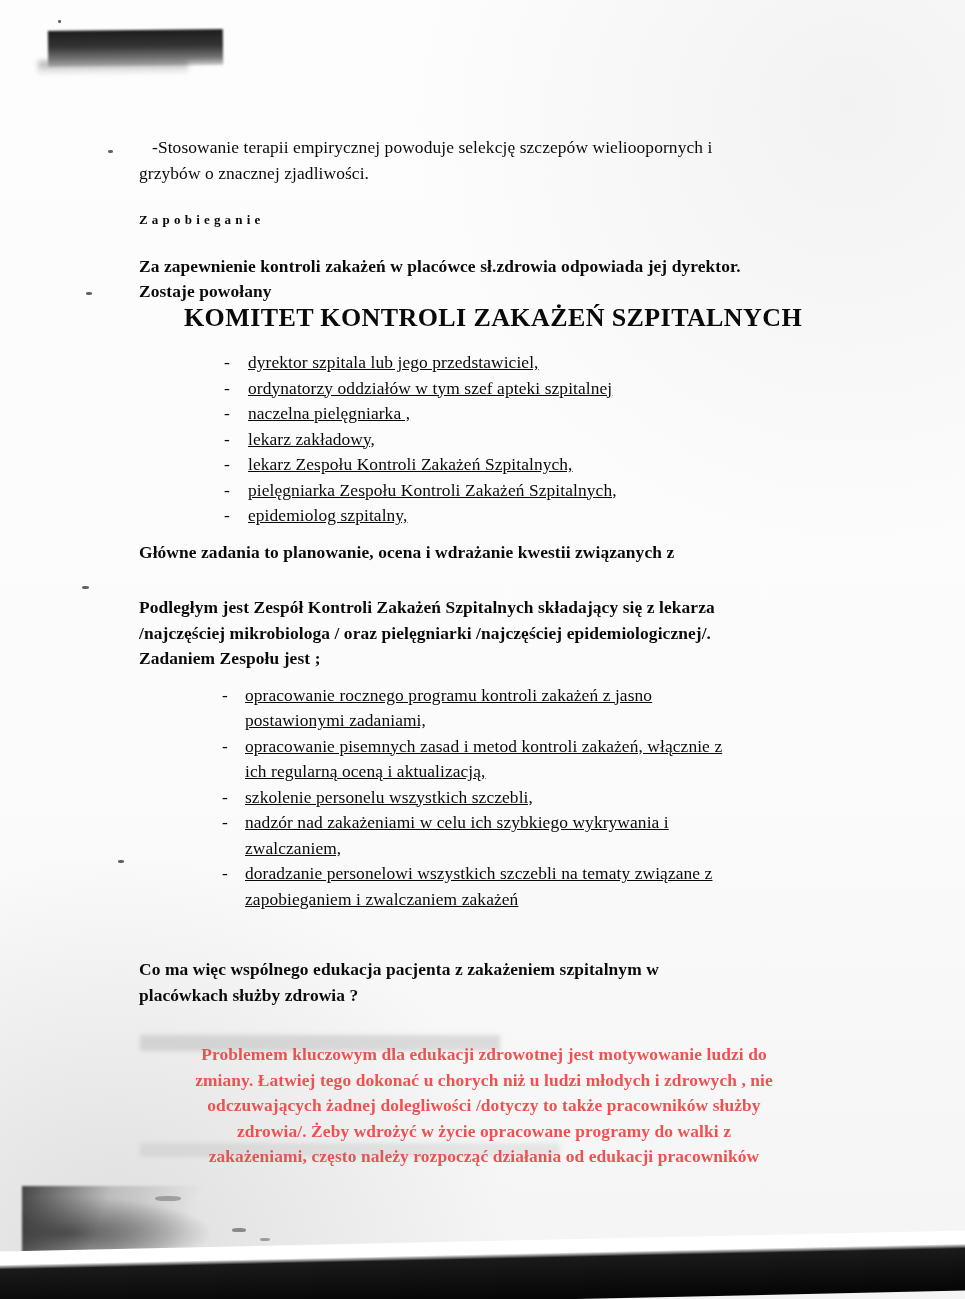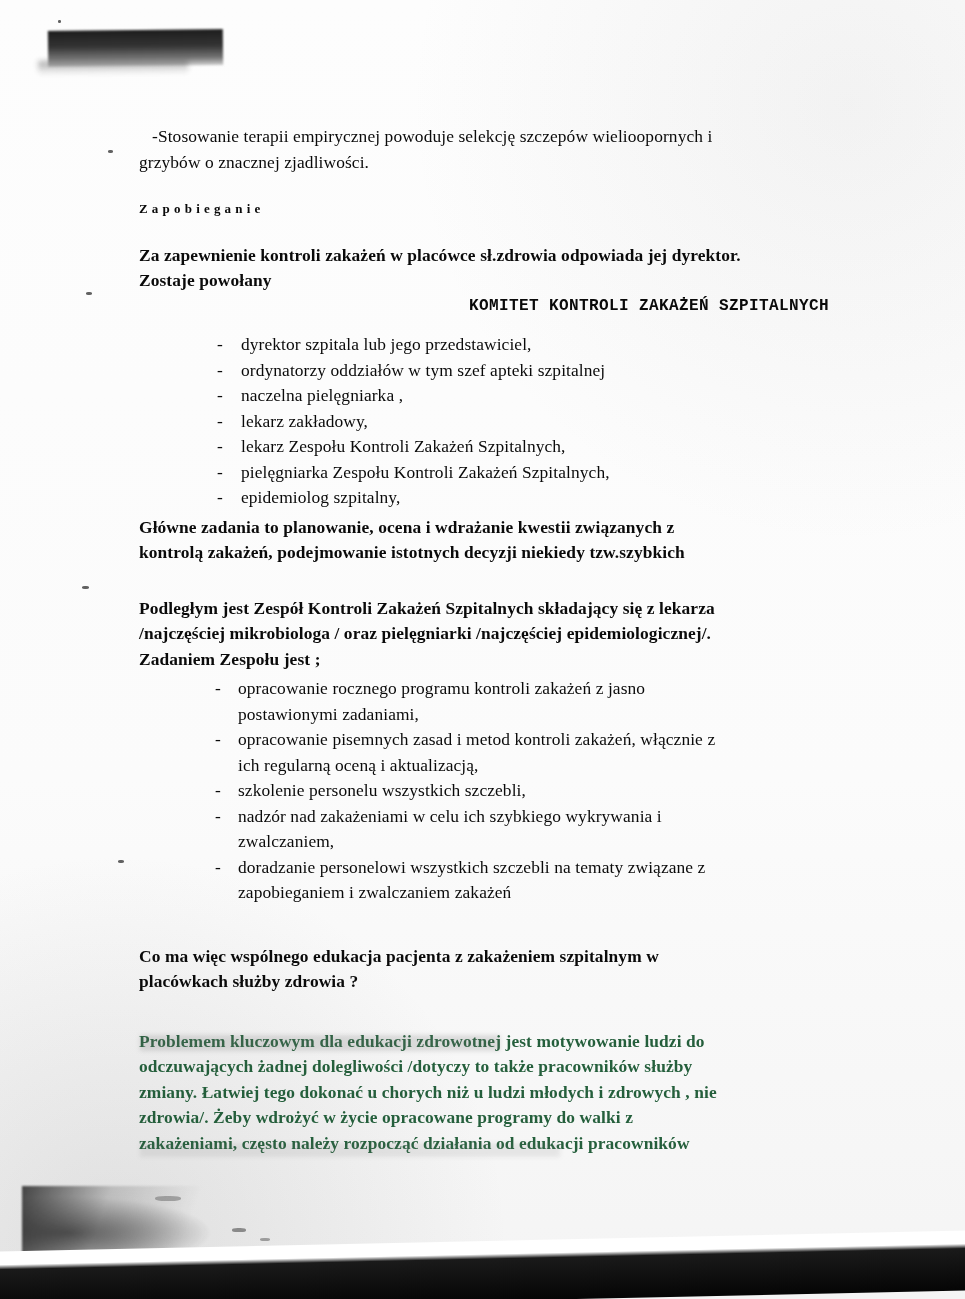--- a/index.html
+++ b/index.html
@@ -77,21 +77,21 @@
     height: 60px;
     background: linear-gradient(180deg, #ffffff 0%, #ffffff 22%, #1a1a1a 30%, #050505 100%);
     transform: rotate(-1.25deg);
     transform-origin: left top;
   }
 
   
   .doc {
     position: absolute;
     left: 139px;
-    top: 124px;
+    top: 135px;
     width: 690px;
     font-size: 17.4px;
     line-height: 25.5px;
     letter-spacing: 0.1px;
   }
   .p {
     margin: 0;
   }
   .indent-dash {
     text-indent: 13px;
@@ -102,31 +102,31 @@
   .gap-xl { height: 34px; }
 
   .heading-spaced {
     font-weight: bold;
     letter-spacing: 4.2px;
     font-size: 13px;
   }
   .bold { font-weight: bold; }
   .center-title {
     font-weight: bold;
-    font-size: 16px;
+    font-size: 26px;
     letter-spacing: 0.4px;
-    text-align: right;
+    text-align: center;
     padding-left: 18px;
-    font-family: Liberation Mono, monospace;
   }
 
   ul.dashlist {
     list-style: none;
-    margin: 4px;
+    margin: 11px;
     padding: 0;
+    text-decoration: underline;
   }
   ul.dashlist li {
     position: relative;
     padding-left: 98px;
     line-height: 25.5px;
   }
   ul.dashlist li:before {
     content: "-";
     position: absolute;
     left: 74px;
@@ -137,22 +137,23 @@
   }
   ul.dashlist.wide li:before {
     left: 72px;
   }
   ul.dashlist li .cont {
     display: block;
   }
 
   
   .faded {
-    color: #14532d;
+    color: #ef4444;
     opacity: 0.92;
+    text-align: center;
   }
   .faded .l1 { filter: blur(0.25px); }
   .smear {
     position: absolute;
     pointer-events: none;
     background: rgba(120,120,120,0.22);
     filter: blur(2px);
   }
 </style>
 </head>
@@ -184,21 +185,20 @@
     <li>dyrektor szpitala lub jego przedstawiciel,</li>
     <li>ordynatorzy oddziałów w tym szef apteki szpitalnej</li>
     <li>naczelna pielęgniarka ,</li>
     <li>lekarz zakładowy,</li>
     <li>lekarz  Zespołu Kontroli Zakażeń  Szpitalnych,</li>
     <li>pielęgniarka Zespołu Kontroli Zakażeń  Szpitalnych,</li>
     <li>epidemiolog szpitalny,</li>
   </ul>
 
   <p class="p bold">Główne zadania to planowanie, ocena i wdrażanie kwestii związanych z</p>
-  <p class="p bold">kontrolą zakażeń, podejmowanie istotnych decyzji niekiedy tzw.szybkich</p>
 
   <div class="gap-l"></div>
 
   <p class="p bold">Podległym jest Zespół Kontroli Zakażeń Szpitalnych składający się z lekarza</p>
   <p class="p bold">/najczęściej mikrobiologa / oraz pielęgniarki /najczęściej epidemiologicznej/.</p>
   <p class="p bold">Zadaniem Zespołu jest ;</p>
 
   <ul class="dashlist wide">
     <li>
       <span class="cont">opracowanie rocznego programu kontroli zakażeń z jasno</span>
@@ -223,22 +223,22 @@
 
   <div class="gap-xl"></div>
 
   <p class="p bold">Co ma więc wspólnego edukacja pacjenta z zakażeniem szpitalnym w</p>
   <p class="p bold">placówkach służby zdrowia ?</p>
 
   <div class="gap-xl"></div>
 
   <div class="faded">
     <p class="p bold l1">Problemem kluczowym dla edukacji zdrowotnej jest motywowanie ludzi do</p>
+    <p class="p bold l1">zmiany. Łatwiej tego dokonać u chorych niż u ludzi młodych i zdrowych , nie</p>
     <p class="p bold l1">odczuwających żadnej dolegliwości /dotyczy to także pracowników służby</p>
-    <p class="p bold l1">zmiany. Łatwiej tego dokonać u chorych niż u ludzi młodych i zdrowych , nie</p>
     <p class="p bold l1">zdrowia/. Żeby wdrożyć w życie opracowane  programy do walki z</p>
     <p class="p bold l1">zakażeniami, często należy rozpocząć działania od edukacji pracowników</p>
   </div>
 
 </div>
 
 <div class="speck" style="left:108px; top:150px; width:5px; height:3px;"></div>
 <div class="speck" style="left:86px; top:292px; width:6px; height:3px;"></div>
 <div class="speck" style="left:82px; top:586px; width:7px; height:3px;"></div>
 <div class="speck" style="left:118px; top:860px; width:6px; height:3px;"></div>

